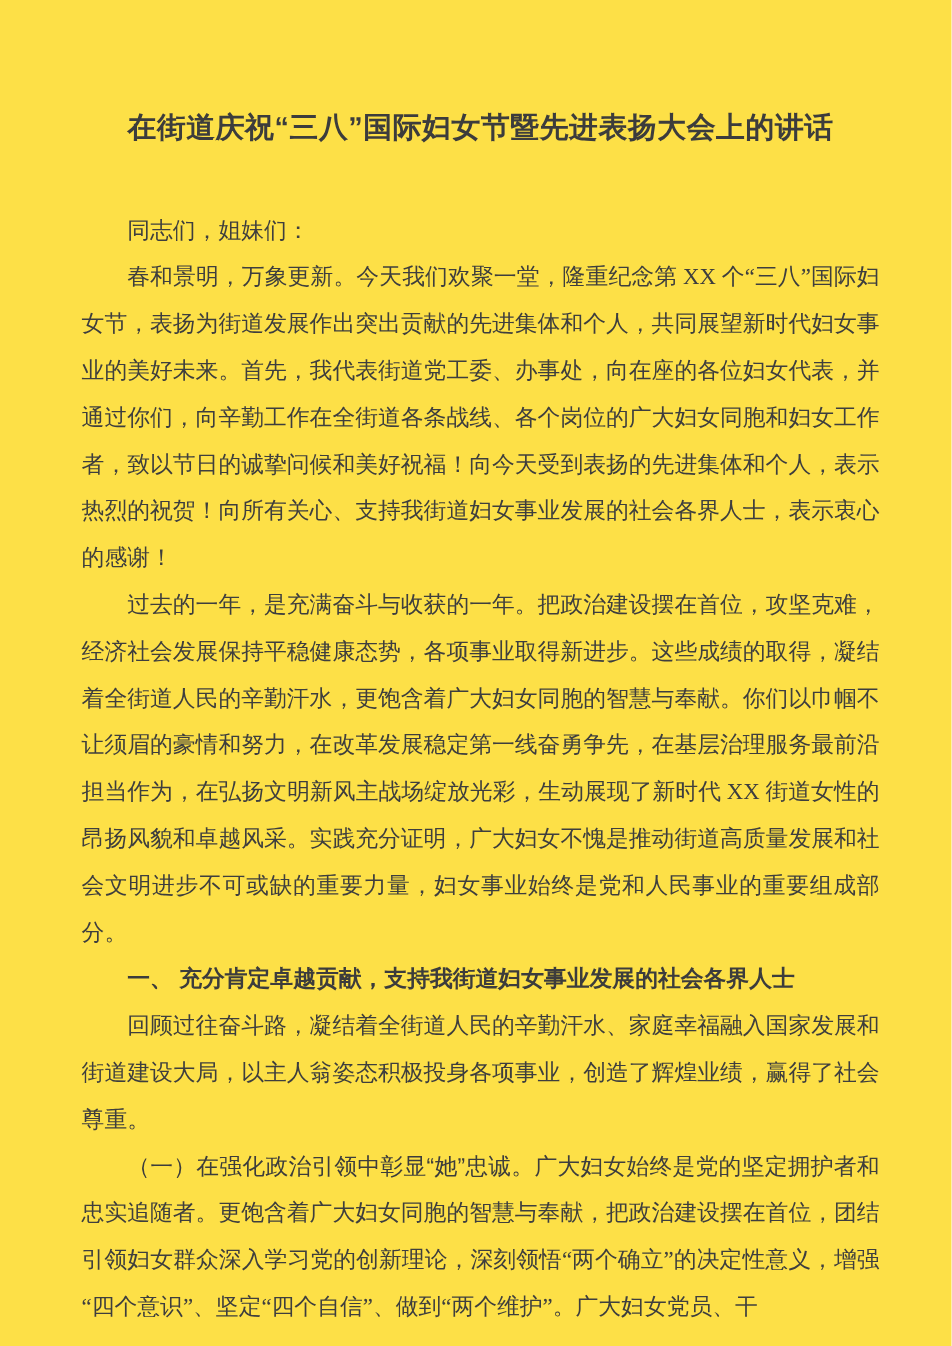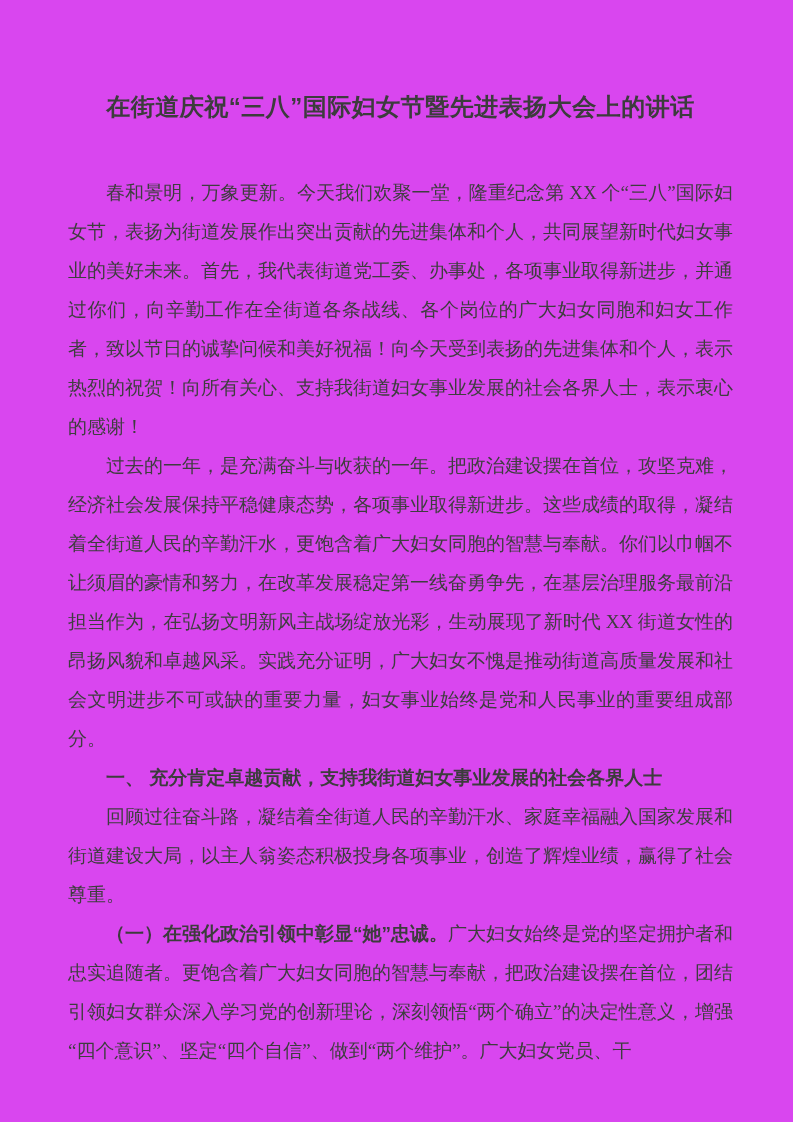--- a/index.html
+++ b/index.html
@@ -4,21 +4,21 @@
 <style>
   html, body {
     margin: 0;
     padding: 0;
     background: #ffffff;
   }
   .page {
     position: relative;
     width: 793px;
     height: 1122px;
-    background: #d946ef;
+    background: #fde047;
     overflow: hidden;
     font-family: "Liberation Serif", serif;
   }
   .doc-title {
     padding-top: 90px;
     margin: 0 60px 0 68px;
     text-align: center;
     font-family: "Liberation Sans", sans-serif;
     font-weight: bold;
     font-size: 24px;
@@ -40,35 +40,36 @@
     padding: 0;
     text-indent: 2em;
   }
   .section-heading {
     font-family: "Liberation Sans", sans-serif;
     font-weight: bold;
     color: #3c3c3c;
   }
   .para-lead {
     font-family: "Liberation Sans", sans-serif;
-    font-weight: bold;
+    font-weight: normal;
     color: #3c3c3c;
   }
 </style>
 </head>
 <body>
 
 <div class="page">
 
   <div class="doc-title">在街道庆祝“三八”国际妇女节暨先进表扬大会上的讲话</div>
 
   <div class="doc-body">
 
+    <p>同志们，姐妹们：</p>
 
-    <p>春和景明，万象更新。今天我们欢聚一堂，隆重纪念第 XX 个“三八”国际妇女节，表扬为街道发展作出突出贡献的先进集体和个人，共同展望新时代妇女事业的美好未来。首先，我代表街道党工委、办事处，各项事业取得新进步，并通过你们，向辛勤工作在全街道各条战线、各个岗位的广大妇女同胞和妇女工作者，致以节日的诚挚问候和美好祝福！向今天受到表扬的先进集体和个人，表示热烈的祝贺！向所有关心、支持我街道妇女事业发展的社会各界人士，表示衷心的感谢！</p>
+    <p>春和景明，万象更新。今天我们欢聚一堂，隆重纪念第 XX 个“三八”国际妇女节，表扬为街道发展作出突出贡献的先进集体和个人，共同展望新时代妇女事业的美好未来。首先，我代表街道党工委、办事处，向在座的各位妇女代表，并通过你们，向辛勤工作在全街道各条战线、各个岗位的广大妇女同胞和妇女工作者，致以节日的诚挚问候和美好祝福！向今天受到表扬的先进集体和个人，表示热烈的祝贺！向所有关心、支持我街道妇女事业发展的社会各界人士，表示衷心的感谢！</p>
 
     <p>过去的一年，是充满奋斗与收获的一年。把政治建设摆在首位，攻坚克难，经济社会发展保持平稳健康态势，各项事业取得新进步。这些成绩的取得，凝结着全街道人民的辛勤汗水，更饱含着广大妇女同胞的智慧与奉献。你们以巾帼不让须眉的豪情和努力，在改革发展稳定第一线奋勇争先，在基层治理服务最前沿担当作为，在弘扬文明新风主战场绽放光彩，生动展现了新时代 XX 街道女性的昂扬风貌和卓越风采。实践充分证明，广大妇女不愧是推动街道高质量发展和社会文明进步不可或缺的重要力量，妇女事业始终是党和人民事业的重要组成部分。</p>
 
     <p class="section-heading">一、 充分肯定卓越贡献，支持我街道妇女事业发展的社会各界人士</p>
 
     <p>回顾过往奋斗路，凝结着全街道人民的辛勤汗水、家庭幸福融入国家发展和街道建设大局，以主人翁姿态积极投身各项事业，创造了辉煌业绩，赢得了社会尊重。</p>
 
     <p><span class="para-lead">（一）在强化政治引领中彰显“她”忠诚。</span><span>广大妇女始终是党的坚定拥护者和忠实追随者。更饱含着广大妇女同胞的智慧与奉献，把政治建设摆在首位，团结引领妇女群众深入学习党的创新理论，深刻领悟“两个确立”的决定性意义，增强“四个意识”、坚定“四个自信”、做到“两个维护”。广大妇女党员、干</span></p>
 
   </div>

